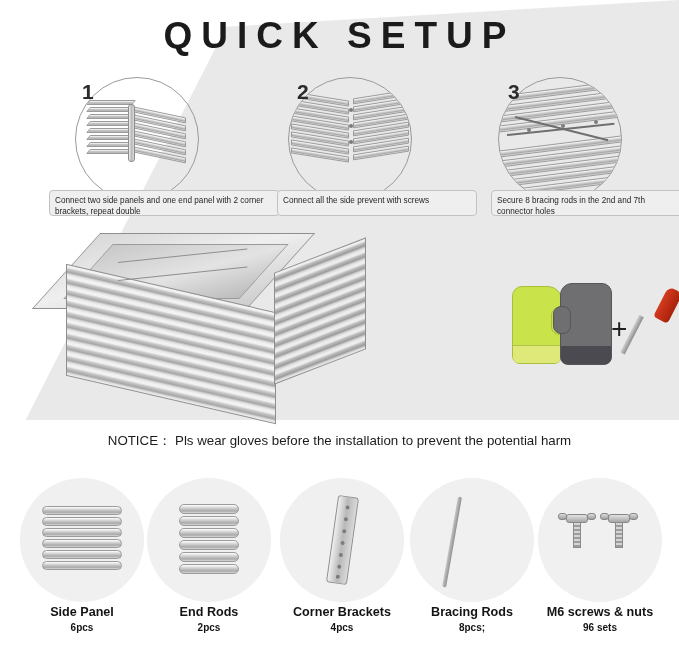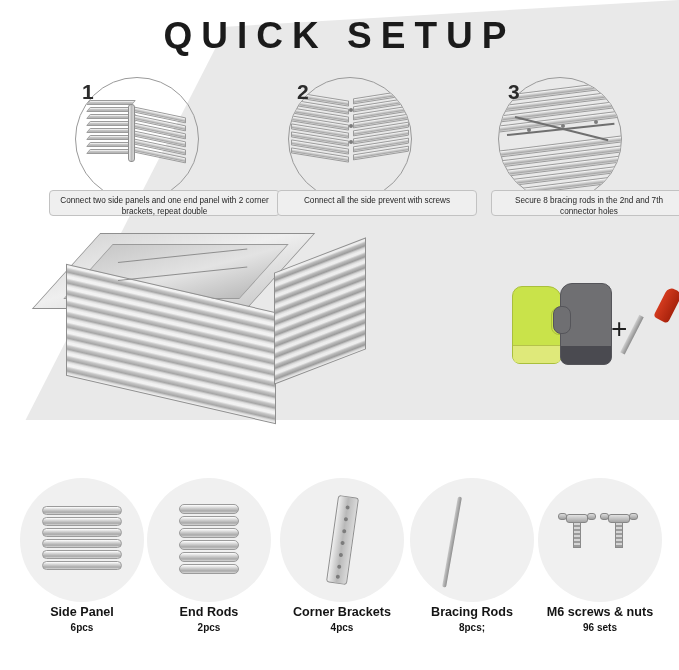--- a/index.html
+++ b/index.html
@@ -80,21 +80,20 @@
     color: #2b2b2b;
     z-index: 6;
   }
   .step-caption {
     position: absolute;
     background: #efefef;
     border: 1px solid #c2c2c2;
     border-radius: 4px;
     font-size: 8.2px;
     color: #1f1f1f;
-    text-align: center;
     line-height: 11px;
     padding: 4px 5px;
     box-sizing: border-box;
     z-index: 7;
   }
   
   .slat-stack {
     position: absolute;
   }
   .slat {
@@ -459,20 +458,21 @@
       <div class="thumb"></div>
       <div class="cuff"></div>
     </div>
     <div class="plus">+</div>
     <div class="driver">
       <div class="driver-shaft"></div>
       <div class="driver-handle"></div>
     </div>
   </div>
 
+  <div class="notice">NOTICE： Pls wear gloves before the installation to prevent the potential harm</div>
 
   <div class="parts">
 
     <div class="part" style="left:18px; top:0;">
       <div class="part-circle">
         <div class="slat-stack" style="left:22px; top:28px;">
           <div class="slat" style="left:0; top:0;  width:80px; height:9px; border-radius:5px;"></div>
           <div class="slat" style="left:0; top:11px;width:80px; height:9px; border-radius:5px;"></div>
           <div class="slat" style="left:0; top:22px;width:80px; height:9px; border-radius:5px;"></div>
           <div class="slat" style="left:0; top:33px;width:80px; height:9px; border-radius:5px;"></div>

